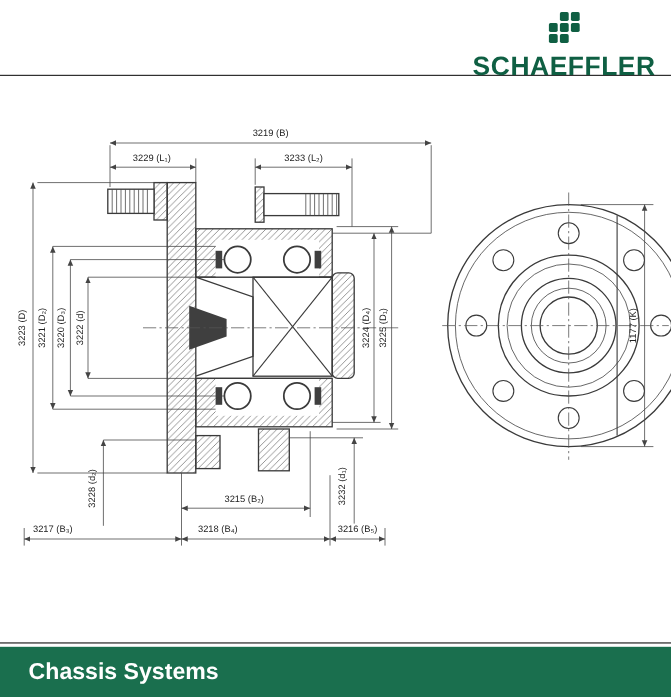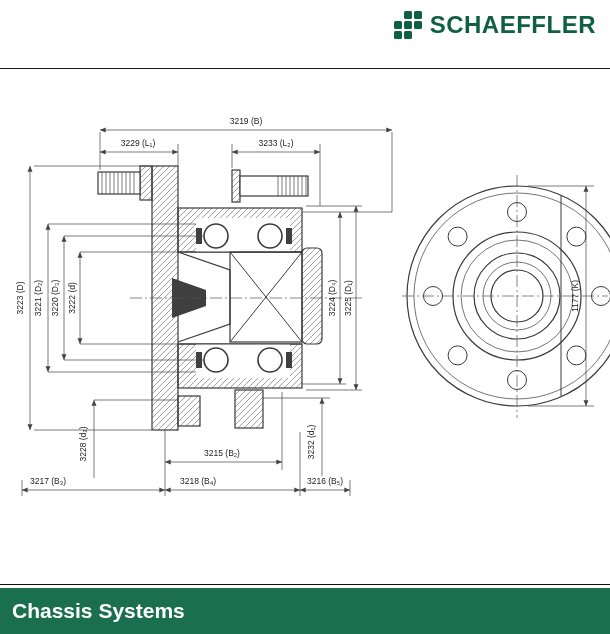--- a/index.html
+++ b/index.html
@@ -1,25 +1,25 @@
 <!DOCTYPE html>
 <html><head>
 <meta charset="utf-8">
 <style>
   html,body{margin:0;padding:0;background:#fff;}
   .page{position:relative;width:610px;height:634px;background:#fff;overflow:hidden;
         font-family:"Liberation Sans",sans-serif;}
   .hdr{position:absolute;top:0;left:0;right:0;height:68px;background:#fff;
        border-bottom:1.5px solid #1a1a1a;z-index:2;}
-  .logo{position:absolute;top:10px;right:14px;display:flex;align-items:center;gap:7px;}
+  .logo{position:absolute;top:10px;right:14px;display:flex;align-items:center;gap:7px;flex-direction:column;}
   .logo-text{font-weight:bold;font-size:24px;color:#0f5f43;letter-spacing:.5px;}
   .ftr-line{position:absolute;left:0;right:0;bottom:49px;border-top:1.5px solid #111;z-index:2;}
   .ftr{position:absolute;left:0;right:0;bottom:0;height:46px;background:#1a6f4e;z-index:2;
        display:flex;align-items:center;}
-  .ftr-text{color:#fff;font-weight:bold;font-size:21px;padding-left:12px;}
+  .ftr-text{color:#fff;font-weight:bold;font-size:21px;padding-left:26px;}
   svg.drawing{position:absolute;left:0;top:0;z-index:1;}
   text.dim{font-family:"Liberation Sans",sans-serif;font-size:8.5px;fill:#222;}
   .part{stroke:#3a3a3a;fill:none;stroke-width:1.2;}
   .thin{stroke:#444;stroke-width:.7;fill:none;}
   .cl{stroke:#555;stroke-width:.7;fill:none;stroke-dasharray:12 3 2 3;}
 </style>
 </head>
 <body>
 
 <div class="page">

